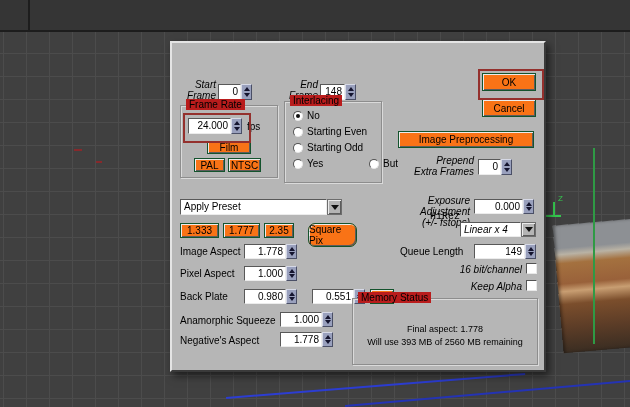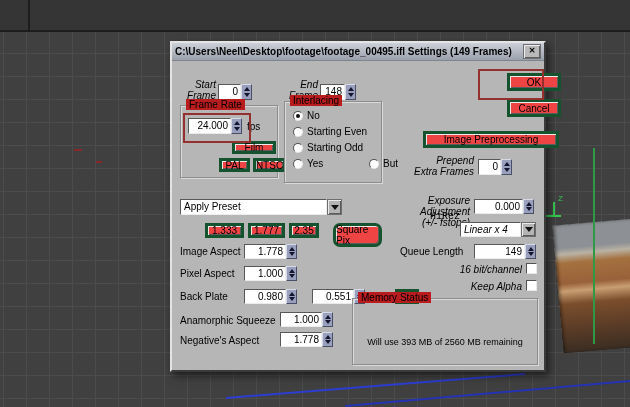--- a/index.html
+++ b/index.html
@@ -47,23 +47,23 @@
   .val{flex:1;background:#fff;border:1px solid;border-color:#585858 #ececec #ececec #585858;
     font-size:10px;text-align:right;padding:1px 2px 0 1px;color:#000;overflow:hidden;line-height:12px;}
   .spin{width:11px;background:#99a0bd;border:1px solid;border-color:#d6d9e6 #4a4f66 #4a4f66 #d6d9e6;
     display:flex;flex-direction:column;align-items:center;justify-content:space-between;
     padding:2px 0;box-sizing:border-box;}
   .spin::before{content:"";width:0;height:0;border:3px solid transparent;border-top:none;
     border-bottom:4px solid #14142e;}
   .spin::after{content:"";width:0;height:0;border:3px solid transparent;border-bottom:none;
     border-top:4px solid #14142e;}
 
-  .btn{position:absolute;background:#ef4444;border:3px solid #14532d;
+  .btn{position:absolute;background:#f97316;border:1px solid #14532d;
     box-shadow:inset 1px 1px 0 #ebebeb,inset -1px -1px 0 #5c5c5c;
-    font-size:10px;display:flex;align-items:center;justify-content:center;color:#000;box-sizing:border-box;margin-left:25px;}
+    font-size:10px;display:flex;align-items:center;justify-content:center;color:#000;box-sizing:border-box;}
 
   .grp{position:absolute;border:1px solid #8d8d8d;
     box-shadow:inset 1px 1px 0 #dadada,1px 1px 0 #dadada;box-sizing:border-box;}
   .legend{position:absolute;top:-7px;left:5px;background:#b91c1c;padding:0 3px;font-size:10px;color:#000;}
 
   .radio{position:absolute;display:flex;align-items:center;gap:4px;font-size:10px;color:#000;}
   .rdot{width:10px;height:10px;border-radius:50%;background:#fff;border:1px solid;
     border-color:#535353 #e9e9e9 #e9e9e9 #535353;position:relative;box-sizing:border-box;}
   .on .rdot::after{content:"";position:absolute;left:2px;top:2px;width:4px;height:4px;
     background:#101010;border-radius:50%;}
@@ -95,24 +95,20 @@
 <div class="photo"></div>
 <div class="greenline"></div>
 <div class="gizmo-v"></div>
 <div class="gizmo-h"></div>
 <div class="gizmo-z">Z</div>
 <div class="blueline bl1"></div>
 <div class="blueline bl2"></div>
 
 <div class="dlg">
 
-  <div class="titlebar">
-    <span class="titletext">C:\Users\Neel\Desktop\footage\footage_00495.ifl Settings (149 Frames)</span>
-    <span class="closebtn">✕</span>
-  </div>
 
   <div class="lbl r pre" style="left:6px;top:36px;width:38px;">Start
 Frame</div>
   <div class="fld" style="left:46px;top:41px;width:34px;">
     <div class="val">0</div>
     <div class="spin"></div>
   </div>
   <div class="lbl r pre" style="left:108px;top:36px;width:38px;">End
 Frame</div>
   <div class="fld" style="left:148px;top:41px;width:36px;">
@@ -223,20 +219,21 @@
     <div class="spin"></div>
   </div>
   <div class="fld" style="left:140px;top:246px;width:53px;height:15px;">
     <div class="val">0.551</div>
     <div class="spin"></div>
   </div>
   <div class="btn" style="left:198px;top:246px;width:24px;height:15px;">in</div>
 
   <div class="grp" style="left:180px;top:255px;width:186px;height:67px;">
     <span class="legend">Memory Status</span>
+    <div class="mline" style="top:25px;">Final aspect: 1.778</div>
     <div class="mline" style="top:38px;">Will use 393 MB of 2560 MB remaining</div>
   </div>
 
   <div class="lbl" style="left:8px;top:272px;">Anamorphic Squeeze</div>
   <div class="fld" style="left:108px;top:269px;width:53px;height:15px;">
     <div class="val">1.000</div>
     <div class="spin"></div>
   </div>
 
   <div class="lbl" style="left:8px;top:292px;">Negative's Aspect</div>

